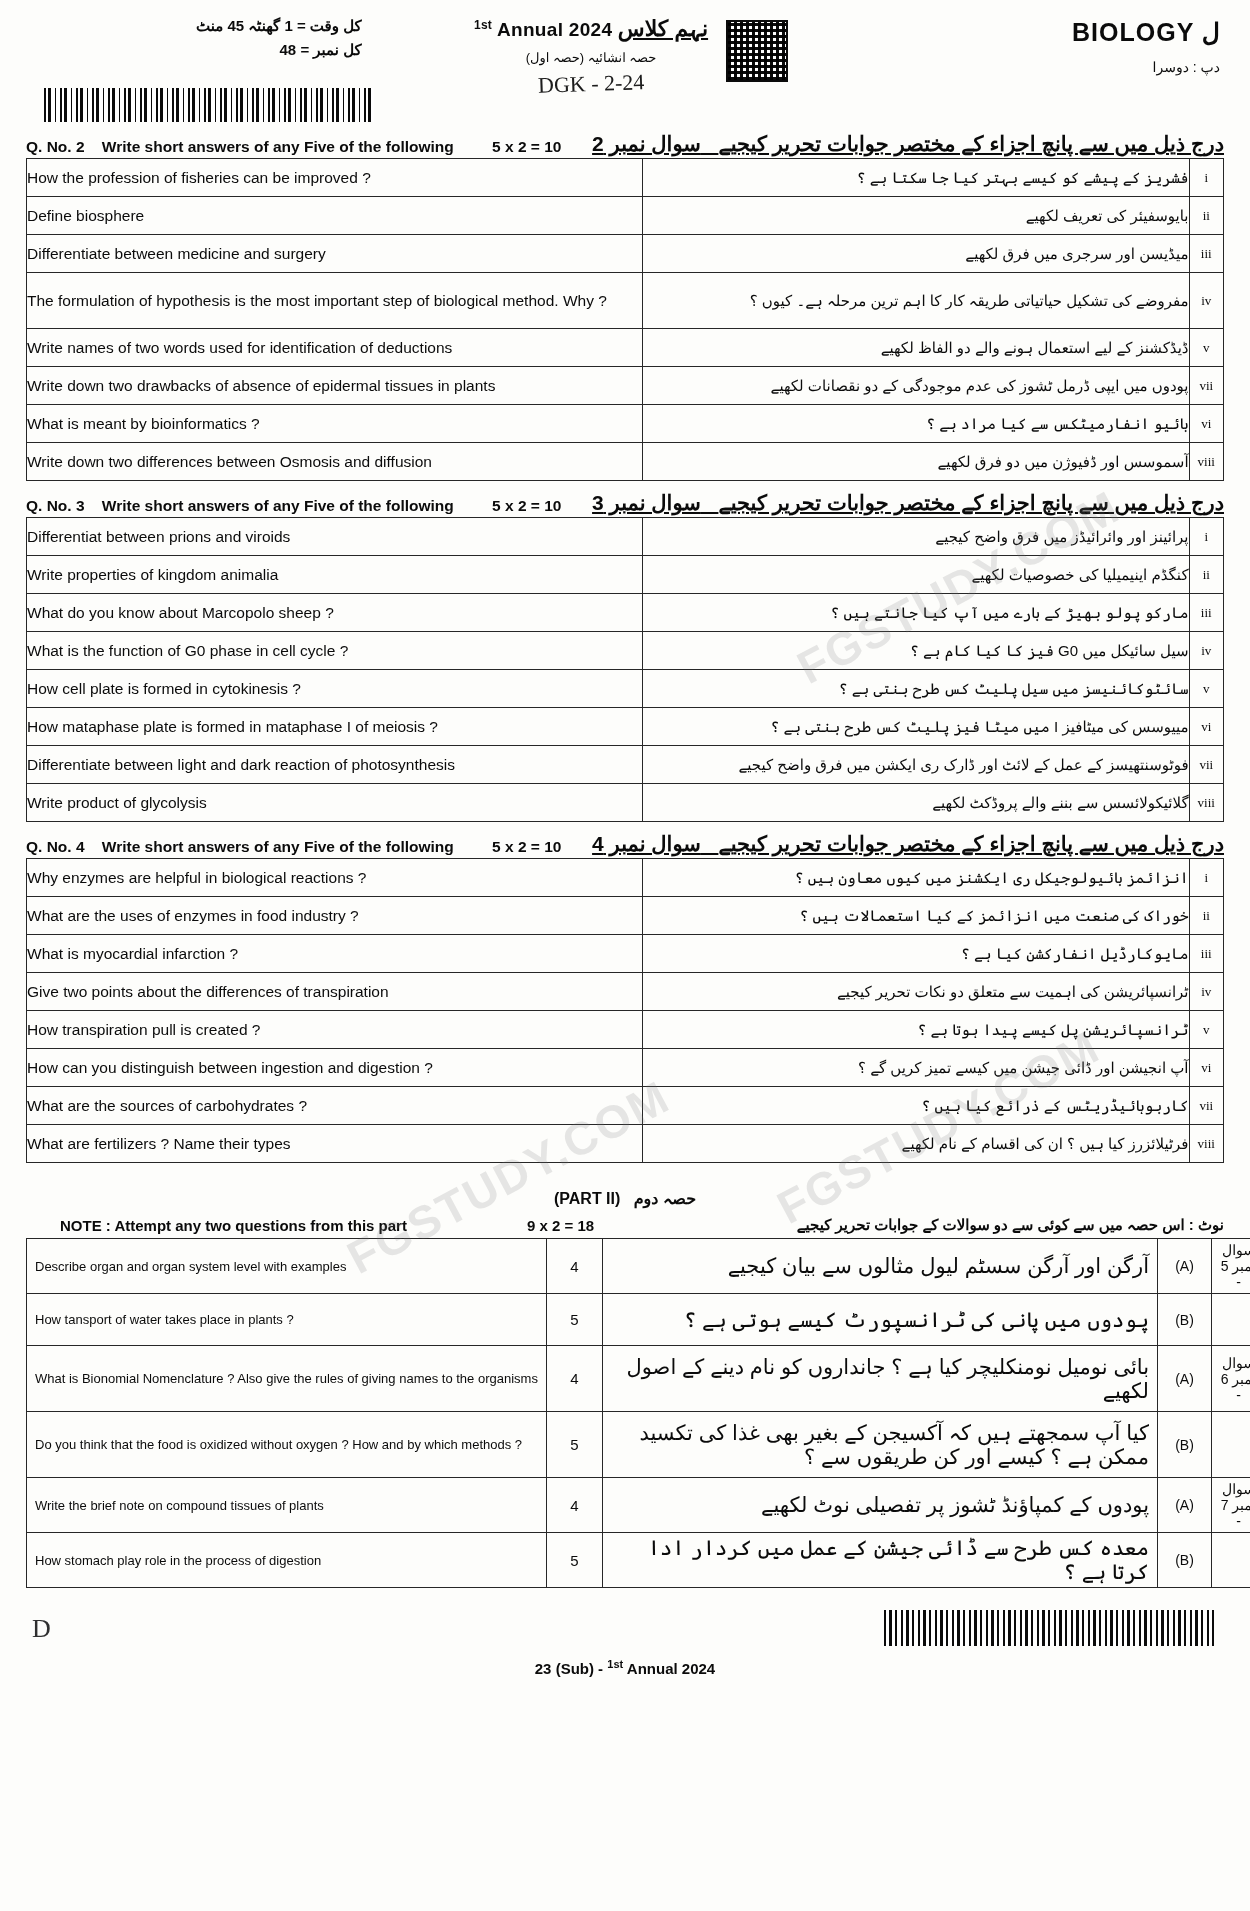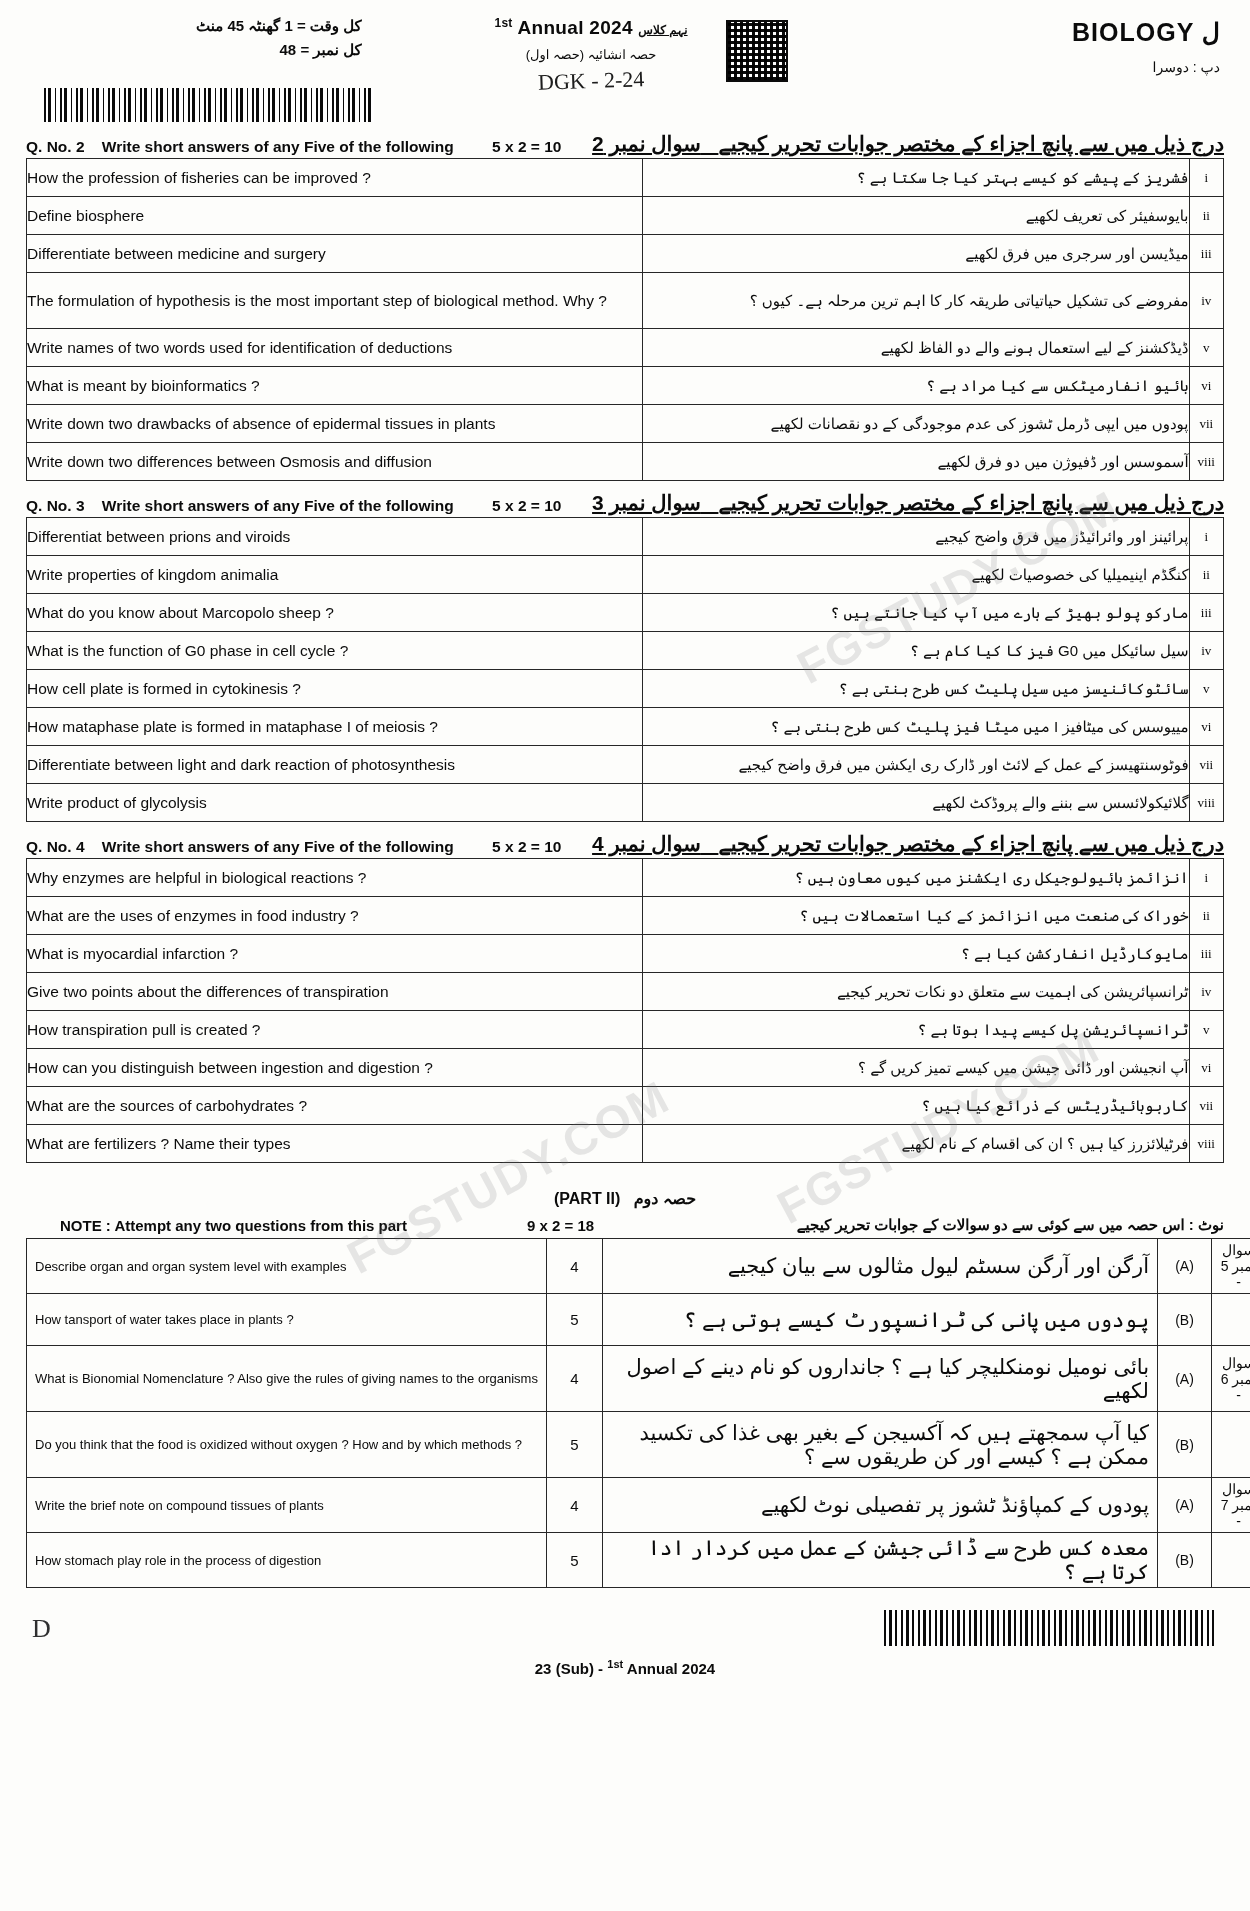--- a/index.html
+++ b/index.html
@@ -39,21 +39,21 @@
   .hdr-left {
     position:absolute; left:170px; top:4px;
     text-align:right; font-size:15px; line-height:1.6;
     direction:rtl; font-weight:bold;
   }
   .hdr-center {
     position:absolute; left:400px; top:6px; width:330px; text-align:center;
   }
   .hdr-center .line1 { font-size:19px; font-weight:bold; letter-spacing:0.3px;}
   .hdr-center .line1 .sup { font-size:12px; vertical-align:super;}
-  .hdr-center .urdu-cls { font-size:12px; font-weight:bold;text-decoration:underline; }
+  .hdr-center .urdu-cls { font-size:22px; font-weight:bold;text-decoration:underline; }
   .hdr-center .line2 { font-size:13px; font-weight:normal; margin-top:8px; direction:rtl;}
   .hdr-center .hand {
     font-family:"Liberation Serif", serif;
     font-size:22px; margin-top:6px; color:#222;
     transform:rotate(-2deg); display:inline-block;
   }
   .hdr-right {
     position:absolute; right:4px; top:8px; text-align:left;
   }
   .hdr-right .subject { font-size:25px; font-weight:bold; letter-spacing:1px;}
@@ -218,28 +218,28 @@
         <td class="en">The formulation of hypothesis is the most important step of biological method. Why ?</td>
         <td class="ur">مفروضے کی تشکیل حیاتیاتی طریقہ کار کا اہم ترین مرحلہ ہے۔ کیوں ؟</td>
         <td class="rn">iv</td>
       </tr>
       <tr>
         <td class="en">Write names of two words used for identification of deductions</td>
         <td class="ur">ڈیڈکشنز کے لیے استعمال ہونے والے دو الفاظ لکھیے</td>
         <td class="rn">v</td>
       </tr>
       <tr>
+        <td class="en">Write down two drawbacks of absence of epidermal tissues in plants</td>
+        <td class="ur">پودوں میں ایپی ڈرمل ٹشوز کی عدم موجودگی کے دو نقصانات لکھیے</td>
+        <td class="rn">vii</td>
+      </tr>
+      <tr>
         <td class="en">What is meant by bioinformatics ?</td>
         <td class="ur">بائیو انفارمیٹکس سے کیا مراد ہے ؟</td>
         <td class="rn">vi</td>
-      </tr>
-      <tr>
-        <td class="en">Write down two drawbacks of absence of epidermal tissues in plants</td>
-        <td class="ur">پودوں میں ایپی ڈرمل ٹشوز کی عدم موجودگی کے دو نقصانات لکھیے</td>
-        <td class="rn">vii</td>
       </tr>
       <tr>
         <td class="en">Write down two differences between Osmosis and diffusion</td>
         <td class="ur">آسموسس اور ڈفیوژن میں دو فرق لکھیے</td>
         <td class="rn">viii</td>
       </tr>
     </tbody>
   </table>
 
   <div class="qhead">

